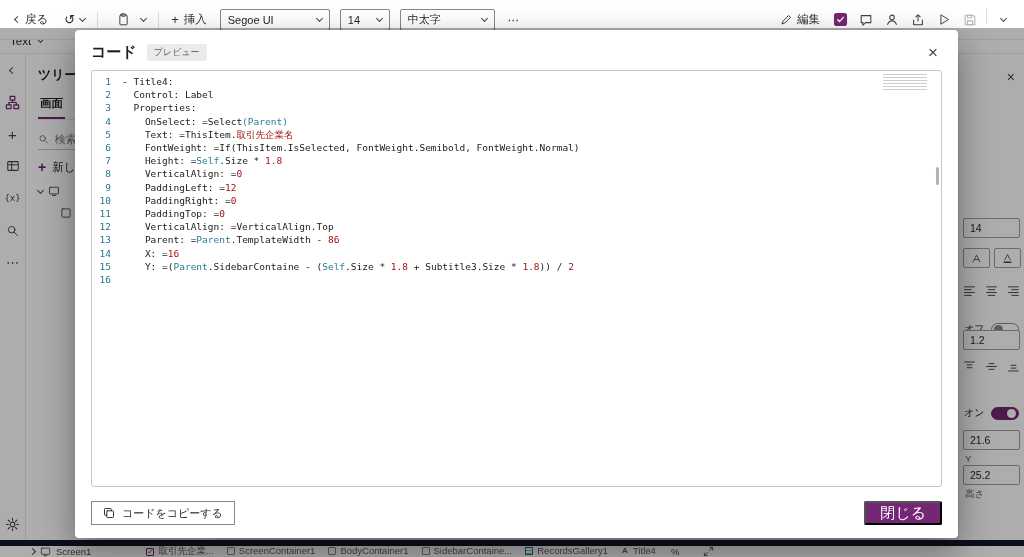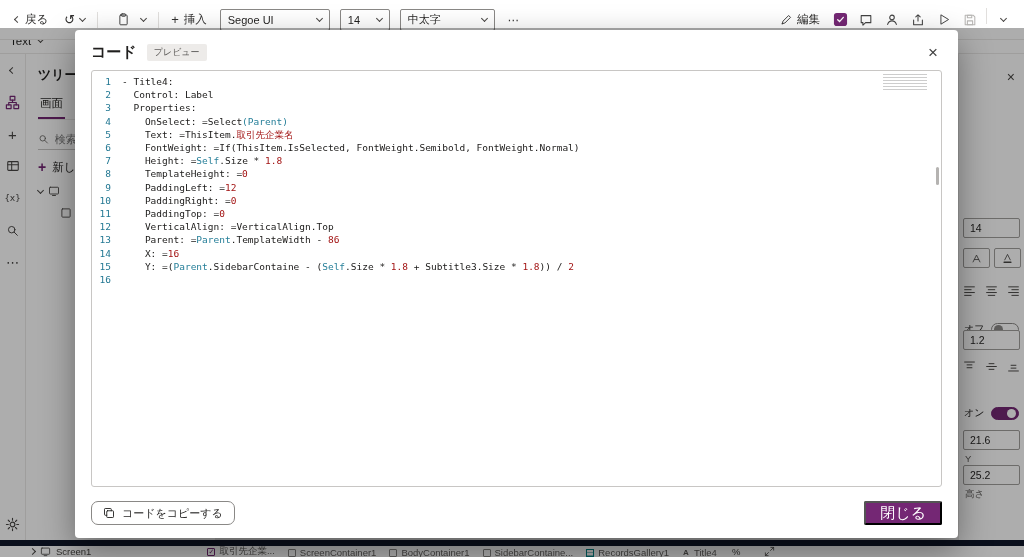--- a/index.html
+++ b/index.html
@@ -30,21 +30,21 @@
 #left-rail{position:absolute;top:54px;left:0;bottom:17px;width:26px;background:#fff;border-right:1px solid #ebe9e7;
   display:flex;flex-direction:column;align-items:center;padding:8px 0 8px;gap:16px;color:#484644}
 .rail-icon{width:16px;height:16px;display:flex;align-items:center;justify-content:center;font-size:11px}
 .rail-spacer{margin-top:auto}
 
 
 #tree-panel{position:absolute;top:54px;left:26px;bottom:17px;width:190px;background:#fff;
   border-right:1px solid #ebe9e7;padding:12px 12px 0}
 #tree-title{font-size:13px;font-weight:bold;color:#201f1e}
 #tree-tabs{display:flex;margin-top:9px;font-size:11.5px;border-bottom:1px solid #ebe9e7}
-.tree-tab{padding:3px 2px 6px;margin-right:14px;color:#201f1e;font-weight:normal;border-bottom:2px solid #742774}
+.tree-tab{padding:3px 2px 6px;margin-right:14px;color:#201f1e;font-weight:bold;border-bottom:2px solid #742774}
 #tree-search{display:flex;align-items:center;gap:6px;margin-top:8px;height:22px;border-bottom:1px solid #c8c6c4;color:#605e5c}
 #tree-search input{border:0;outline:0;width:100%;font-size:11px;font-family:inherit;color:#323130;background:transparent}
 #new-screen{display:flex;align-items:center;gap:6px;margin-top:9px;font-size:11.5px;color:#201f1e}
 #new-screen .plus{color:#742774;font-size:14px;font-weight:bold}
 .tree-row{display:flex;align-items:center;gap:5px;margin-top:10px;color:#484644;font-size:11px}
 .tree-row.indent{padding-left:22px}
 
 
 #canvas{position:absolute;top:54px;left:216px;right:66px;bottom:17px;background:#ececec}
 
@@ -59,21 +59,21 @@
 .rp-iconrow{position:absolute;left:4px;right:4px;display:flex;justify-content:space-between;color:#484644}
 .toggle{width:28px;height:13px;border:1px solid #8a8886;border-radius:7px;position:relative;background:#fff}
 .toggle .knob{width:9px;height:9px;border-radius:50%;background:#8a8886;position:absolute;top:1px;left:2px}
 .toggle.on{background:#742774;border-color:#742774}
 .toggle.on .knob{background:#fff;left:auto;right:2px}
 
 
 #status-bar{position:absolute;left:0;right:0;bottom:0;height:17px;background:#fff;border-top:6px solid #0f172a;
   display:flex;align-items:center;font-size:9.5px;color:#605e5c;padding-left:30px;white-space:nowrap}
 #screen-selector{display:flex;align-items:center;gap:5px;color:#484644}
-#breadcrumb{display:flex;align-items:flex-end;margin-left:116px}
+#breadcrumb{display:flex;align-items:flex-start;margin-left:55px}
 .crumb{display:flex;align-items:center;gap:4px;margin-right:13px}
 .ci{width:8px;height:8px;display:inline-flex;align-items:center;justify-content:center;font-size:7px;line-height:1}
 .ci-checkbox{border:1px solid #742774;color:#742774;border-radius:1px}
 .ci-container{border:1px solid #8a8886;border-radius:1px}
 .ci-gallery{border:1px solid #038387;background:repeating-linear-gradient(to bottom,transparent 0 2px,rgba(3,131,135,.45) 2px 3px)}
 .ci-label{color:#605e5c;font-weight:bold;font-size:8px}
 #zoom-level{margin-left:2px;color:#484644}
 #expand-icon{margin-left:24px;color:#484644}
 
 
@@ -89,21 +89,21 @@
 .code-line{display:flex}
 .ln{flex:none;width:30px;text-align:right;padding-right:11px;color:#237893}
 .code-text{white-space:pre}
 .tok-d{color:#1b1a19}
 .tok-b{color:#267f99}
 .tok-r{color:#a31515}
 #minimap{position:absolute;top:3px;right:14px;width:44px;height:17px;opacity:.85;
   background:repeating-linear-gradient(to bottom,#c4c4c4 0 1px,transparent 1px 3px)}
 #scroll-thumb{position:absolute;right:2px;top:96px;width:3px;height:18px;background:#b5b3b1;border-radius:2px}
 #modal-footer{position:absolute;left:16px;right:16px;bottom:13px;display:flex;align-items:center;justify-content:space-between}
-#copy-code-button{display:flex;align-items:center;gap:7px;height:24px;padding:0 11px;border:1px solid #8a8886;border-radius:7px;background:#fff;font-size:11px;color:#201f1e}
+#copy-code-button{display:flex;align-items:center;gap:7px;height:24px;padding:0 11px;border:1px solid #8a8886;border-radius:0;background:#fff;font-size:11px;color:#201f1e}
 #close-button{height:24px;padding:0 14px;display:flex;align-items:center;background:#742774;color:#fff;font-size:15px;border-radius:2px}
 </style>
 </head>
 <body>
 
 <header id="topbar">
   <div class="tbtn">
     <span class="chev left"></span>
     <span>戻る</span>
   </div>
@@ -407,21 +407,21 @@
         <div class="code-line">
           <span class="ln">6</span>
           <span class="code-text"><span class="tok-d">    FontWeight: =If(ThisItem.IsSelected, FontWeight.Semibold, FontWeight.Normal)</span></span>
         </div>
         <div class="code-line">
           <span class="ln">7</span>
           <span class="code-text"><span class="tok-d">    Height: =</span><span class="tok-b">Self</span><span class="tok-d">.Size * </span><span class="tok-r">1.8</span></span>
         </div>
         <div class="code-line">
           <span class="ln">8</span>
-          <span class="code-text"><span class="tok-d">    TemplateHeight: =</span><span class="tok-r">0</span></span>
+          <span class="code-text"><span class="tok-d">    VerticalAlign: =</span><span class="tok-r">0</span></span>
         </div>
         <div class="code-line">
           <span class="ln">9</span>
           <span class="code-text"><span class="tok-d">    PaddingLeft: =</span><span class="tok-r">12</span></span>
         </div>
         <div class="code-line">
           <span class="ln">10</span>
           <span class="code-text"><span class="tok-d">    PaddingRight: =</span><span class="tok-r">0</span></span>
         </div>
         <div class="code-line">

